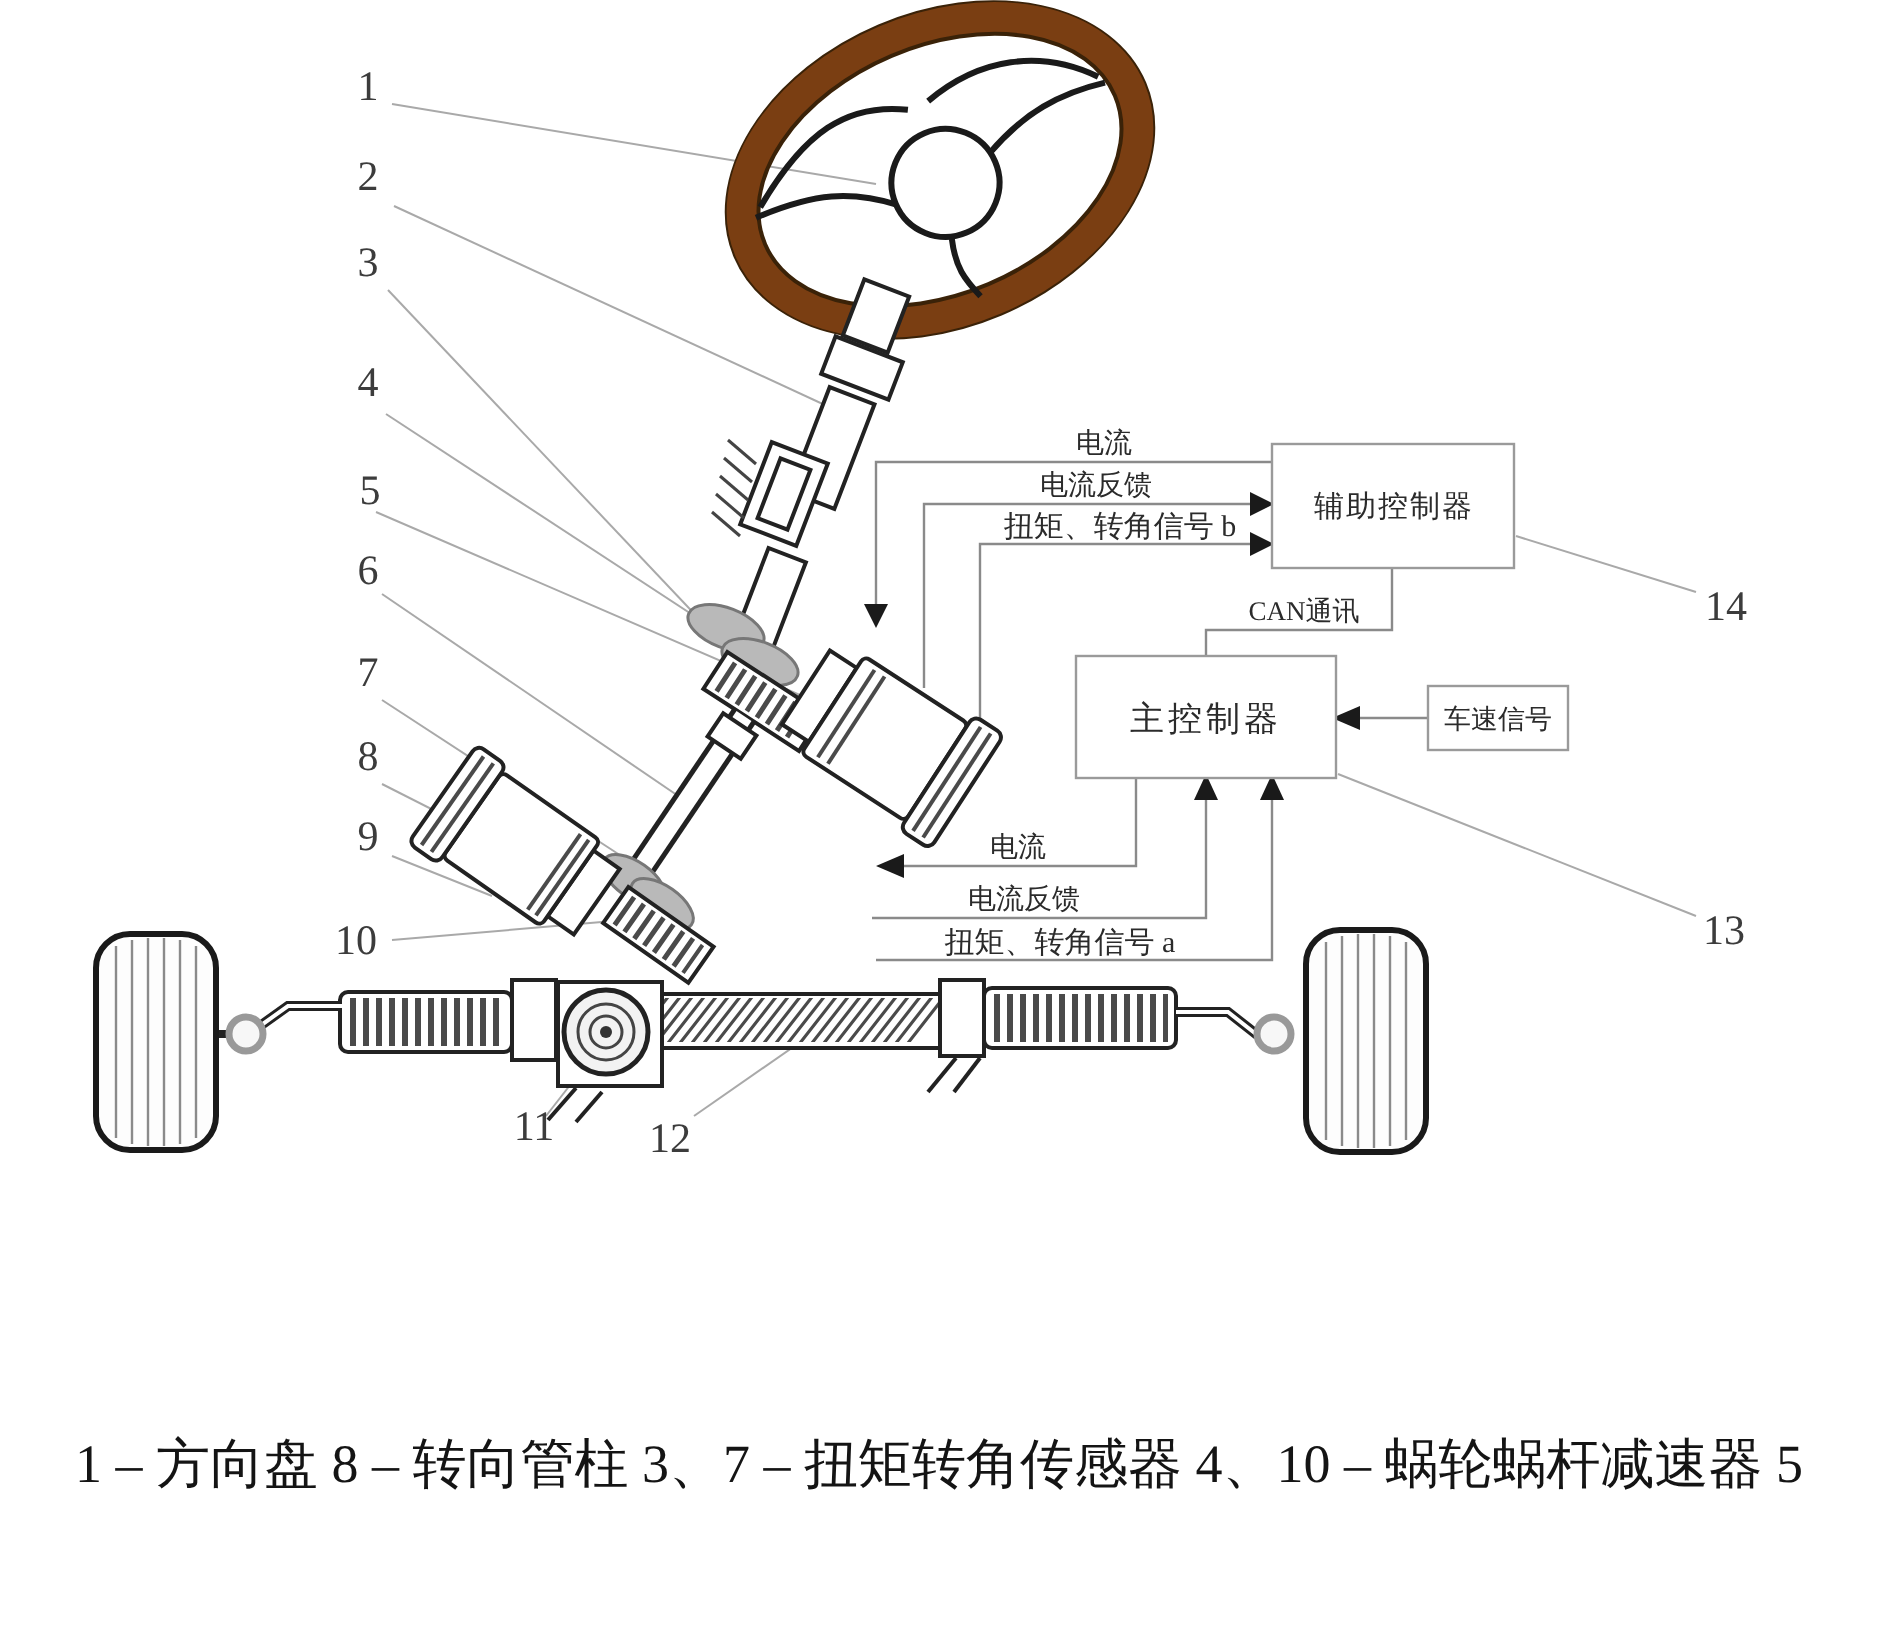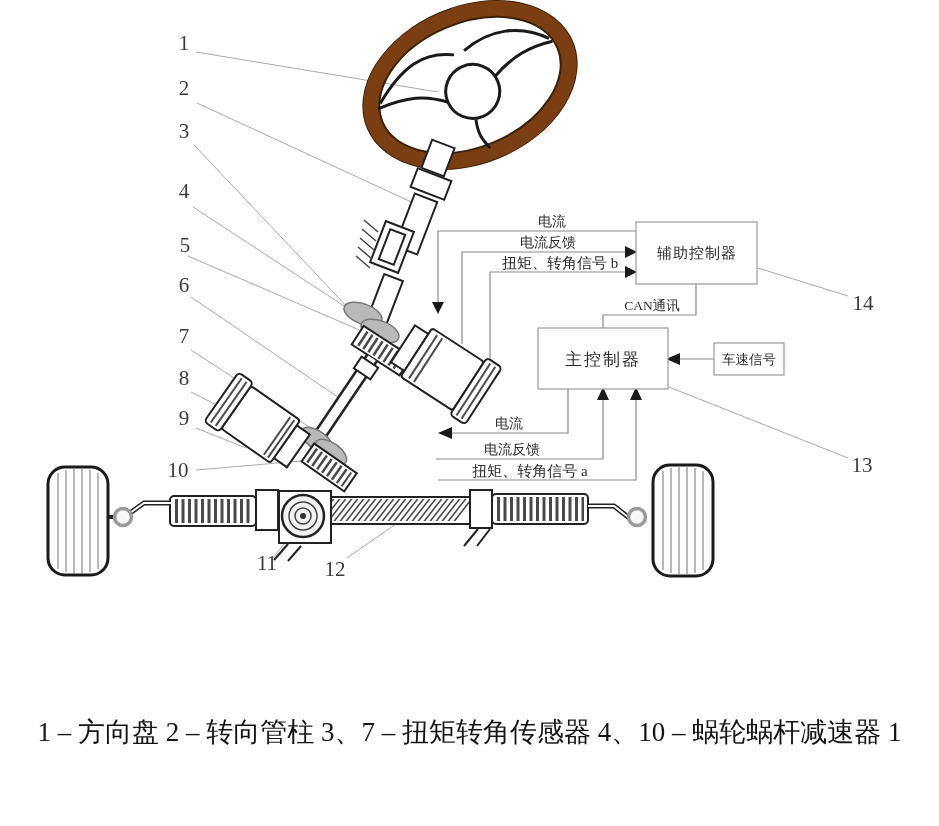--- a/index.html
+++ b/index.html
@@ -245,18 +245,18 @@
     <text class="num" x="184" y="425">9</text>
     <text class="num" x="178" y="477">10</text>
     <text class="num" x="267" y="570">11</text>
     <text class="num" x="335" y="576">12</text>
     <text class="num" x="862" y="472">13</text>
     <text class="num" x="863" y="310">14</text>
   </g>
 </svg>
 
 <div class="caption">
-  <div>1 – 方向盘 2 – 转向管柱 3、7 – 扭矩转角传感器 4、10 – 蜗轮蜗杆减速器 1</div>
+  <div>1 – 方向盘 8 – 转向管柱 3、7 – 扭矩转角传感器 4、10 – 蜗轮蜗杆减速器 5</div>
   
   
   
 </div>
 </div>
 
 </body></html>

